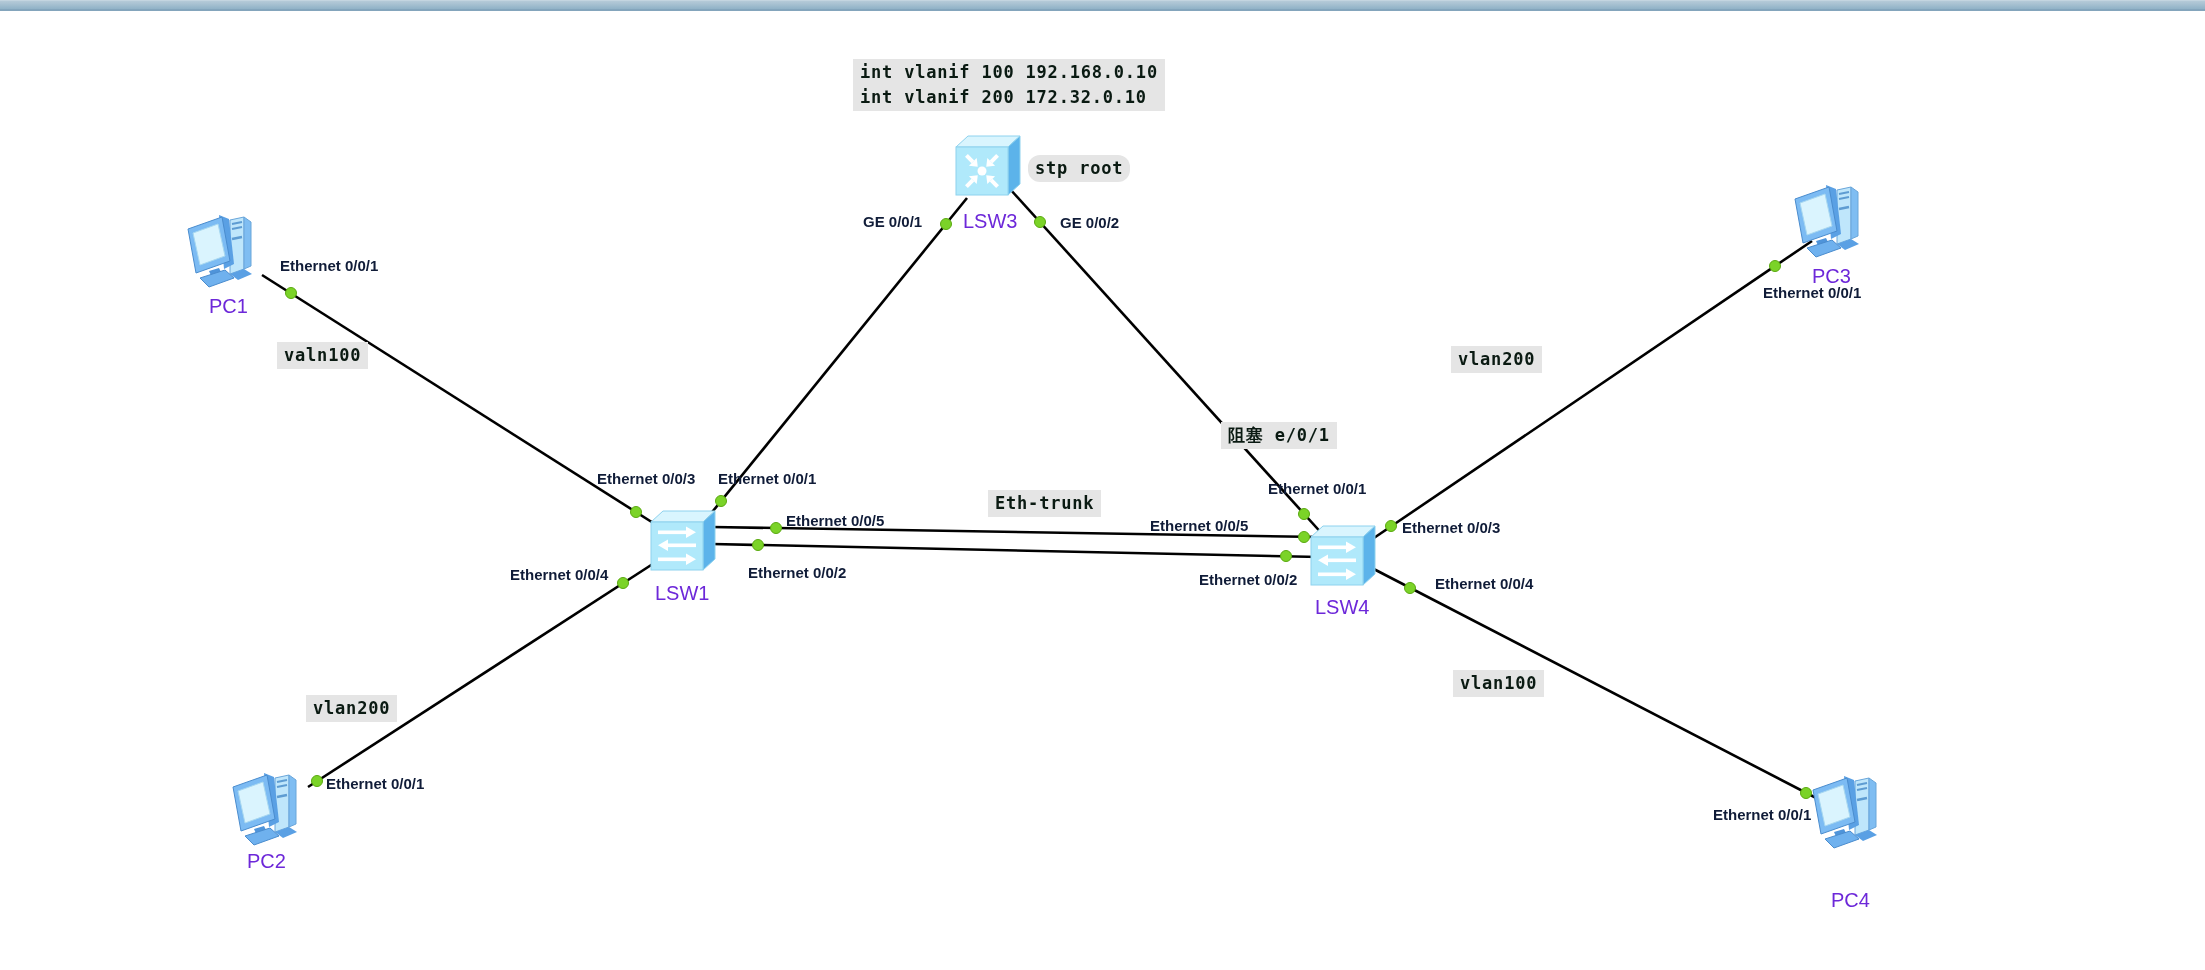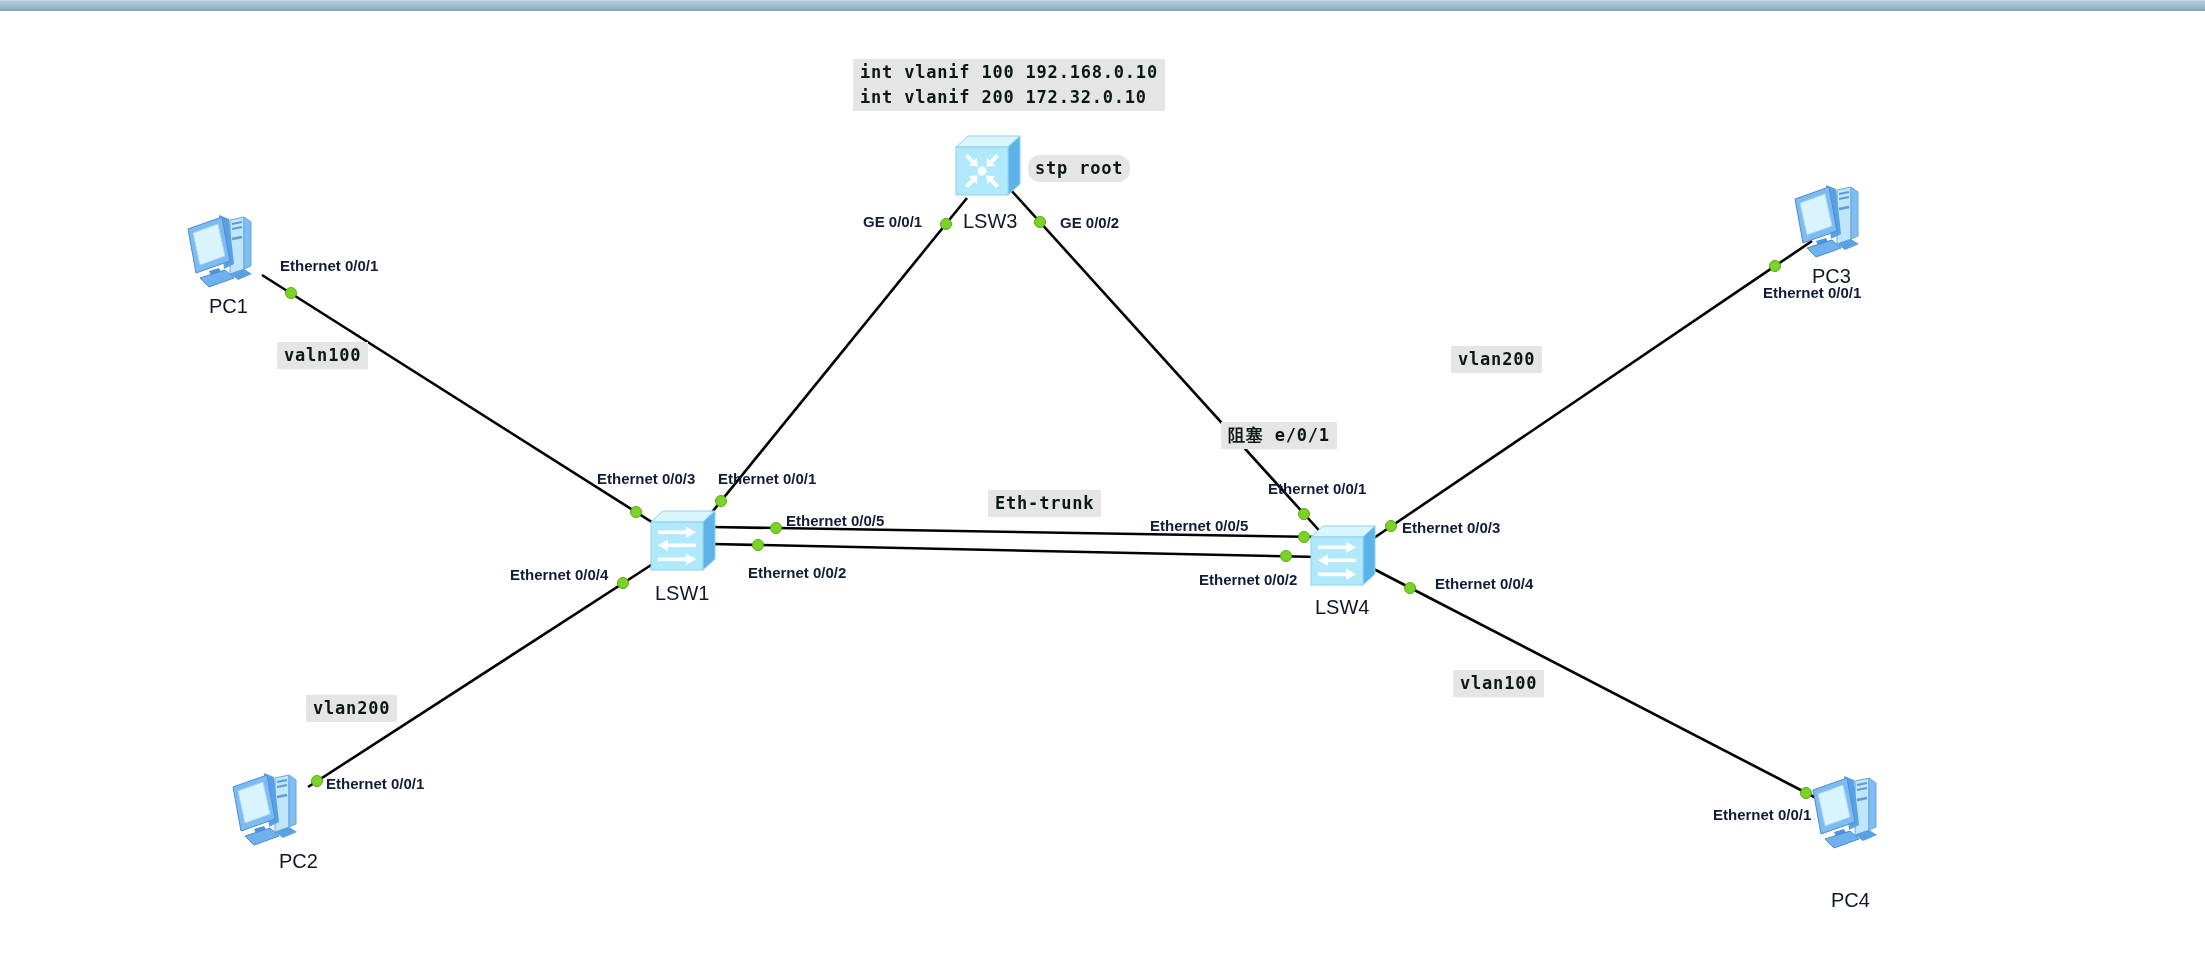--- a/index.html
+++ b/index.html
@@ -6,21 +6,21 @@
     font-family:"Liberation Sans",sans-serif;}
   .titlebar{position:absolute;left:0;top:0;width:2205px;height:11px;
     background:linear-gradient(180deg,#b9cdda 0%,#a9c2d2 35%,#93b4c8 75%,#8aabc0 100%);
     border-bottom:2px solid #e8eef3;box-shadow:inset 0 1px 0 #c4d5e0, inset 0 -2px 0 #84a5bc;}
   .canvas{position:absolute;left:0;top:11px;width:2205px;height:959px;background:#ffffff;}
   .wires{position:absolute;left:0;top:0;}
   .link{stroke:#000000;stroke-width:2.6;}
   .port-dot{fill:#7bd328;stroke:#5aa90f;stroke-width:1;}
   .device{position:absolute;}
   .plabel{position:absolute;white-space:nowrap;font-size:15px;font-weight:600;color:#101c38;line-height:15px;}
-  .dlabel{position:absolute;white-space:nowrap;font-size:20px;font-weight:400;color:#0f172a;line-height:20px;}
+  .dlabel{position:absolute;white-space:nowrap;font-size:20px;font-weight:400;color:#6d28d9;line-height:20px;}
   .note{position:absolute;white-space:pre;font-family:"DejaVu Sans Mono",monospace;
     font-size:17px;font-weight:bold;letter-spacing:.8px;color:#0a1a12;
     background:#e5e5e5;padding:1px 7px;line-height:25px;}
 </style>
 </head>
 <body>
 
 <div class="titlebar"></div>
 
 <div class="canvas">
@@ -166,21 +166,21 @@
       <rect x="10" y="22.5" width="28" height="3.6" fill="#ffffff"></rect>
       <polygon points="38,18.5 48,24.3 38,30" fill="#ffffff"></polygon>
       <rect x="20" y="35.5" width="28" height="3.6" fill="#ffffff"></rect>
       <polygon points="20,31.5 10,37.3 20,43" fill="#ffffff"></polygon>
       <rect x="10" y="49.5" width="28" height="3.6" fill="#ffffff"></rect>
       <polygon points="38,45.5 48,51.3 38,57" fill="#ffffff"></polygon>
     </svg>
   </div>
 
   <span class="dlabel" style="left:209px;top:285px;">PC1</span>
-  <span class="dlabel" style="left:247px;top:840px;margin-left:32px;">PC2</span>
+  <span class="dlabel" style="left:247px;top:840px;">PC2</span>
   <span class="dlabel" style="left:1812px;top:255px;">PC3</span>
   <span class="dlabel" style="left:1831px;top:847px;margin-top:32px;">PC4</span>
   <span class="dlabel" style="left:655px;top:572px;">LSW1</span>
   <span class="dlabel" style="left:963px;top:200px;">LSW3</span>
   <span class="dlabel" style="left:1315px;top:586px;">LSW4</span>
 
   <span class="plabel" style="left:280px;top:247px;">Ethernet 0/0/1</span>
   <span class="plabel" style="left:326px;top:765px;">Ethernet 0/0/1</span>
   <span class="plabel" style="left:1763px;top:274px;">Ethernet 0/0/1</span>
   <span class="plabel" style="left:1713px;top:796px;">Ethernet 0/0/1</span>

